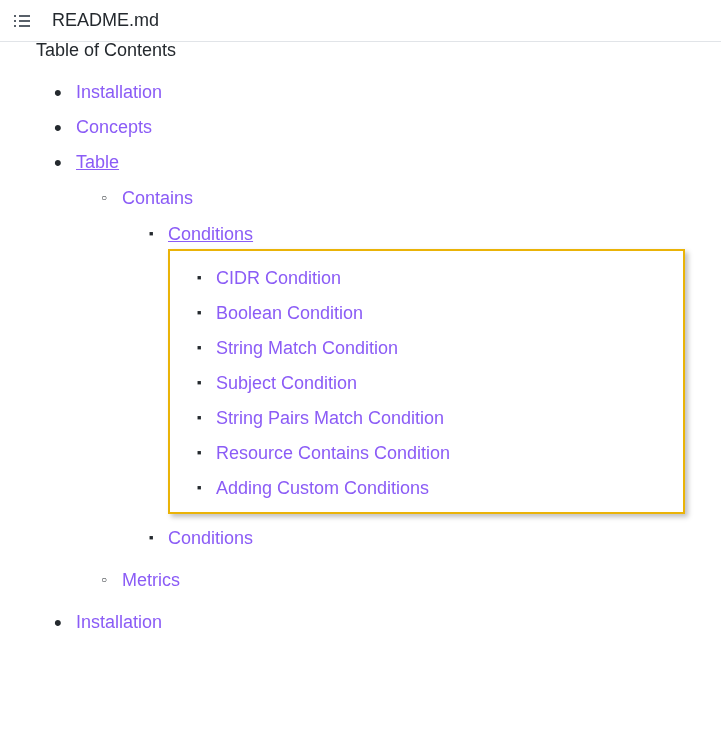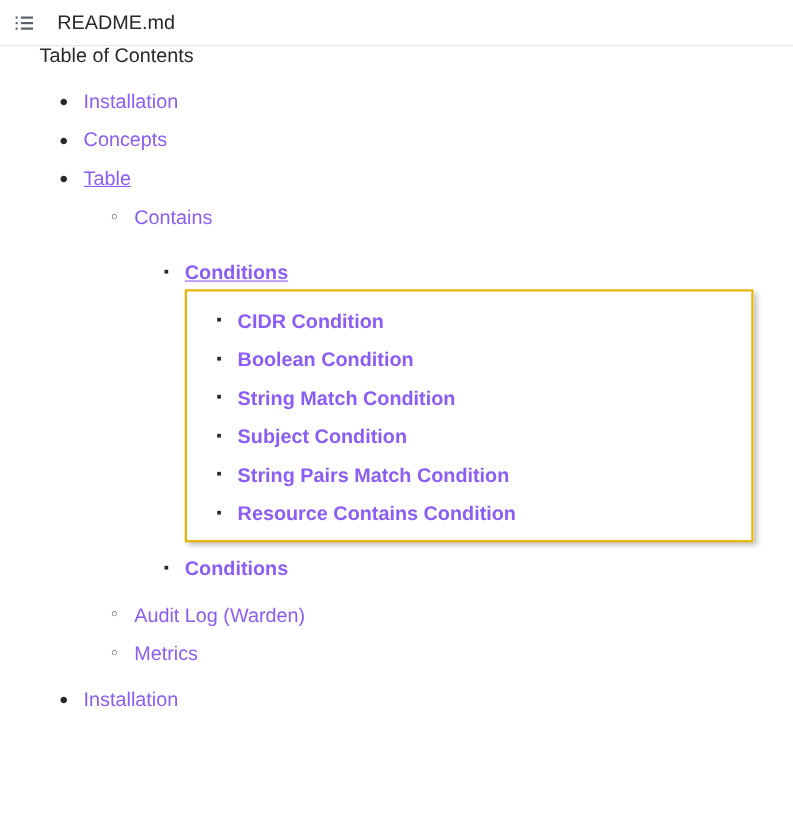--- a/index.html
+++ b/index.html
@@ -76,22 +76,21 @@
       content: "○";
       position: absolute;
       left: -5px;
       top: 10px;
       font-size: 10px;
       line-height: 14px;
       color: #24292e;
     }
     .level3 {
       padding-left: 30px;
-      margin-top: 22px;
-      font-weight: bold;
+      margin-top: 8px;
     }
     .level3 > li {
       position: relative;
       padding: 7px 0;
       padding-left: 16px;
     }
     .level3 > li::before {
       content: "■";
       position: absolute;
       left: -3px;
@@ -180,32 +179,32 @@
                   </li>
                   <li>
                     <a href="#">Subject Condition</a>
                   </li>
                   <li>
                     <a href="#">String Pairs Match Condition</a>
                   </li>
                   <li>
                     <a href="#">Resource Contains Condition</a>
                   </li>
+                  <li>
+                    <a href="#">Adding Custom Conditions</a>
+                  </li>
                 </ul>
               </div>
             </li>
             <li>
               <a href="#">Conditions</a>
             </li>
           </ul>
         </li>
         <li>
-          <a href="#">Audit Log (Warden)</a>
-        </li>
-        <li>
           <a href="#">Metrics</a>
         </li>
       </ul>
     </li>
     <li>
       <a href="#">Installation</a>
     </li>
   </ul>
 </div>
 

